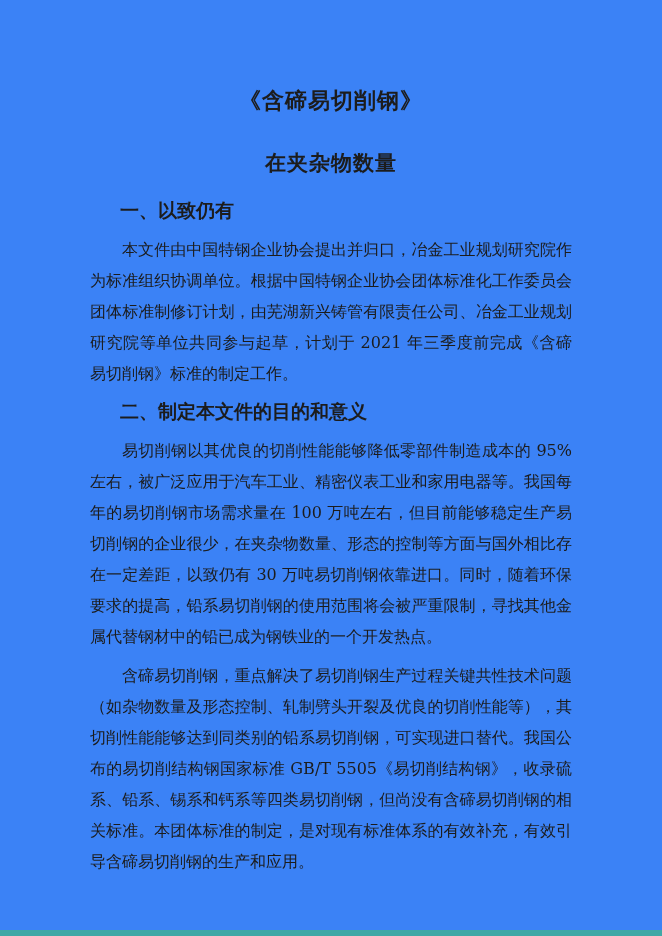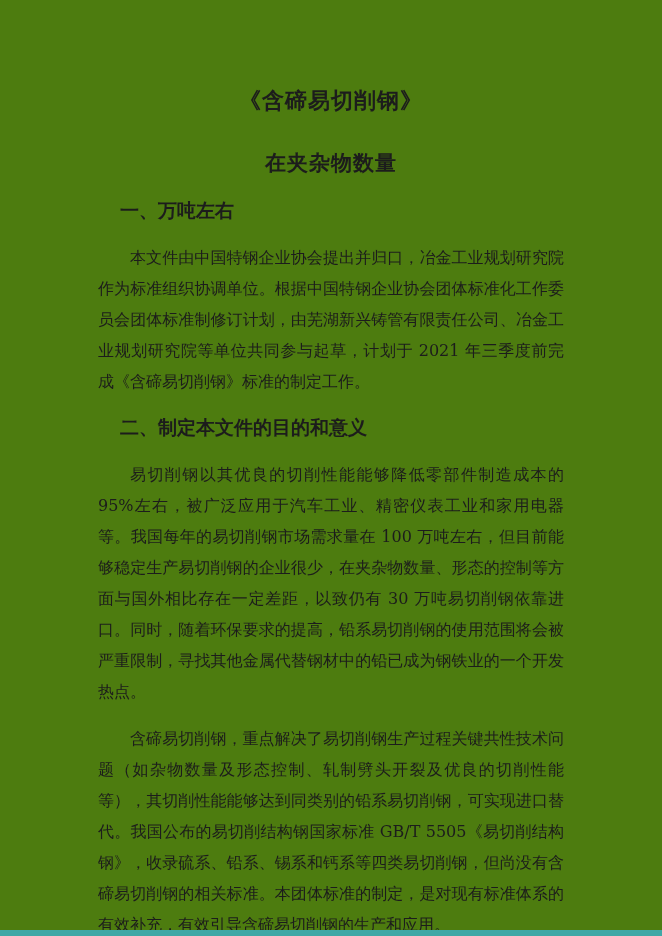--- a/index.html
+++ b/index.html
@@ -4,21 +4,21 @@
 <style>
   html, body {
     margin: 0;
     padding: 0;
     background: #ffffff;
   }
   .page {
     position: relative;
     width: 662px;
     height: 936px;
-    background: #4d7c0f;
+    background: #3b82f6;
     overflow: hidden;
     box-sizing: border-box;
     padding: 0 82px;
     color: #1c1c1c;
   }
   .doc-title {
     margin: 0;
     padding-top: 86px;
     font-family: "Liberation Sans", sans-serif;
     font-weight: bold;
@@ -41,21 +41,21 @@
     font-family: "Liberation Sans", sans-serif;
     font-weight: bold;
     font-size: 19px;
     line-height: 30px;
     text-indent: 2em;
   }
   .sec-heading.second {
     margin-top: 8px;
   }
   .body-para {
-    margin: 16px;
+    margin: 8px;
     font-family: "DejaVu Serif", "Liberation Serif", serif;
     font-size: 16px;
     line-height: 31px;
     text-align: justify;
     text-indent: 2em;
     letter-spacing: 0;
   }
   .bottom-edge-bar {
     position: absolute;
     left: 0;
@@ -67,21 +67,21 @@
 </style>
 </head>
 <body>
 
 <div class="page">
 
   <h1 class="doc-title">《含碲易切削钢》</h1>
 
   <h2 class="doc-subtitle">在夹杂物数量</h2>
 
-  <h3 class="sec-heading">一、万吨左右</h3>
+  <h3 class="sec-heading">一、以致仍有</h3>
 
   <p class="body-para">本文件由中国特钢企业协会提出并归口，冶金工业规划研究院作为标准组织协调单位。根据中国特钢企业协会团体标准化工作委员会团体标准制修订计划，由芜湖新兴铸管有限责任公司、冶金工业规划研究院等单位共同参与起草，计划于 2021 年三季度前完成《含碲易切削钢》标准的制定工作。</p>
 
   <h3 class="sec-heading second">二、制定本文件的目的和意义</h3>
 
   <p class="body-para">易切削钢以其优良的切削性能能够降低零部件制造成本的 95%左右，被广泛应用于汽车工业、精密仪表工业和家用电器等。我国每年的易切削钢市场需求量在 100 万吨左右，但目前能够稳定生产易切削钢的企业很少，在夹杂物数量、形态的控制等方面与国外相比存在一定差距，以致仍有 30 万吨易切削钢依靠进口。同时，随着环保要求的提高，铅系易切削钢的使用范围将会被严重限制，寻找其他金属代替钢材中的铅已成为钢铁业的一个开发热点。</p>
 
   <p class="body-para">含碲易切削钢，重点解决了易切削钢生产过程关键共性技术问题（如杂物数量及形态控制、轧制劈头开裂及优良的切削性能等），其切削性能能够达到同类别的铅系易切削钢，可实现进口替代。我国公布的易切削结构钢国家标准 GB/T 5505《易切削结构钢》，收录硫系、铅系、锡系和钙系等四类易切削钢，但尚没有含碲易切削钢的相关标准。本团体标准的制定，是对现有标准体系的有效补充，有效引导含碲易切削钢的生产和应用。</p>
 
   <div class="bottom-edge-bar"></div>

